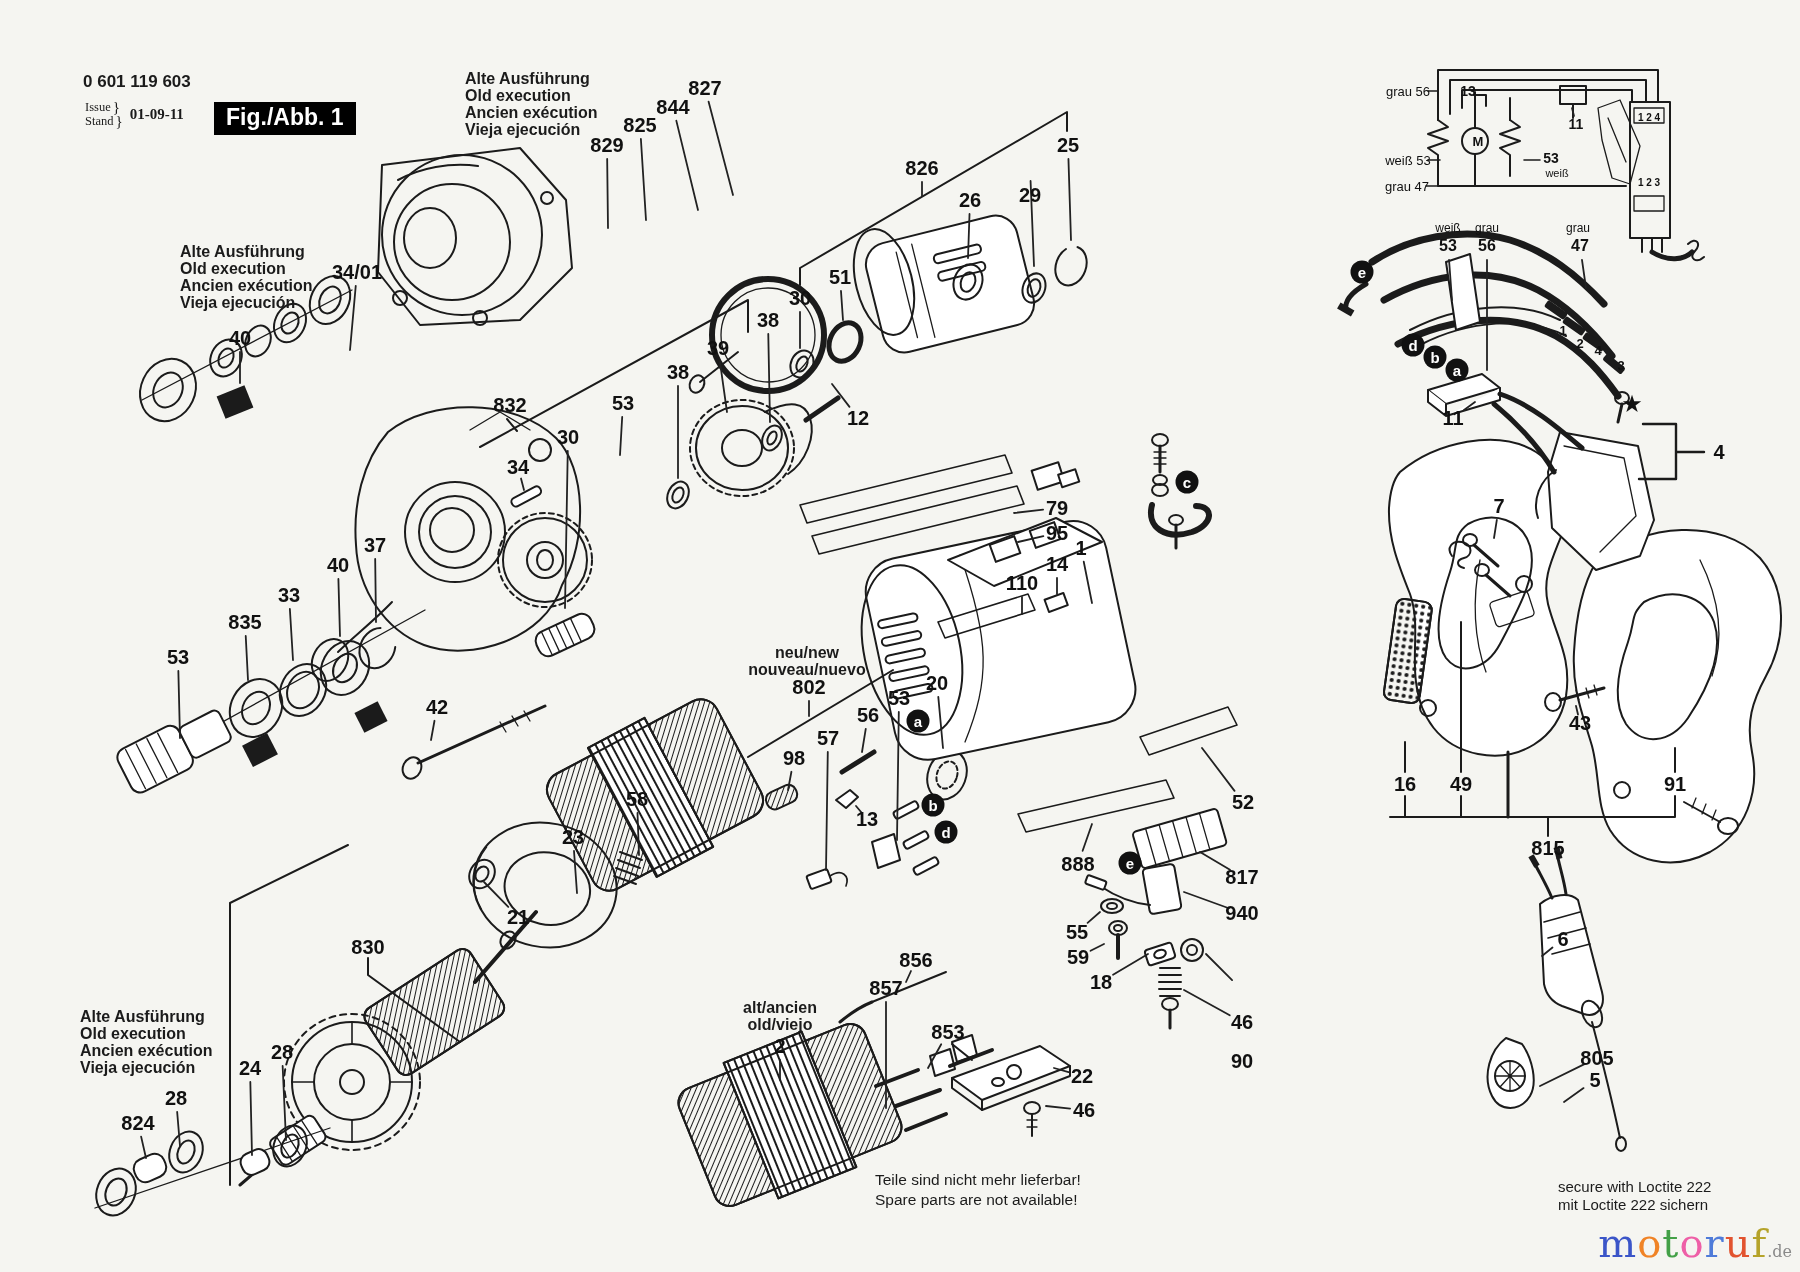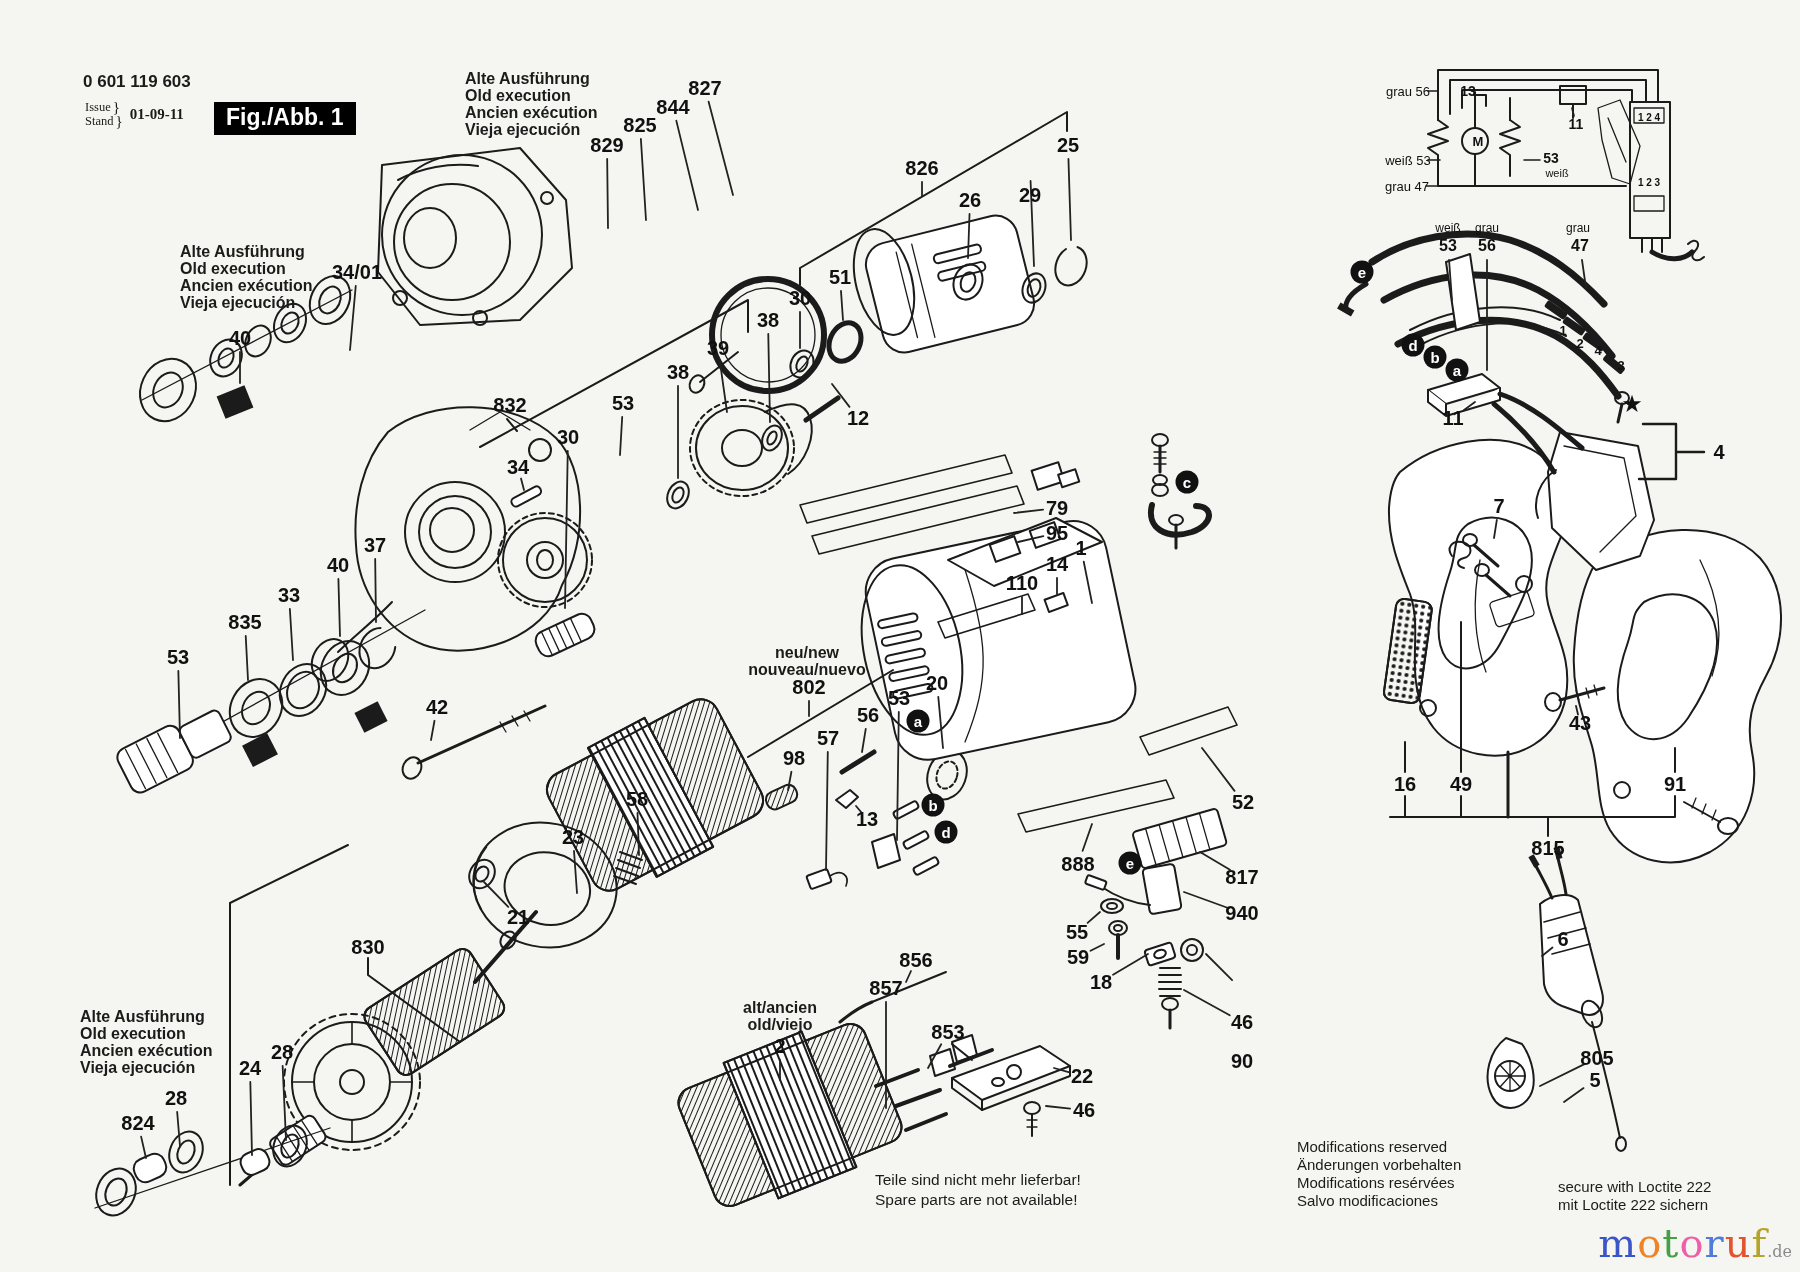--- a/index.html
+++ b/index.html
@@ -696,25 +696,19 @@
         <div>nouveau/nuevo</div>
       </div>
       <div class="blk ctr bold" style="left: 780px; top: 999px;">
         <div>alt/ancien</div>
         <div>old/viejo</div>
       </div>
       <div class="blk" style="left: 875px; top: 1170px; font-size: 15.5px; line-height: 20px;">
         <div>Teile sind nicht mehr lieferbar!</div>
         <div>Spare parts are not available!</div>
       </div>
-      <div class="blk" style="left: 1297px; top: 1138px; font-size: 15px; line-height: 18px;">
-        <div>Modifications reserved</div>
-        <div>Änderungen vorbehalten</div>
-        <div>Modifications resérvées</div>
-        <div>Salvo modificaciones</div>
-      </div>
       <div class="blk" style="left: 1558px; top: 1178px; font-size: 15px; line-height: 18px;">
         <div>secure with Loctite 222</div>
         <div>mit Loctite 222 sichern</div>
       </div>
     </div>
 
 </div>
 
 </body></html>

